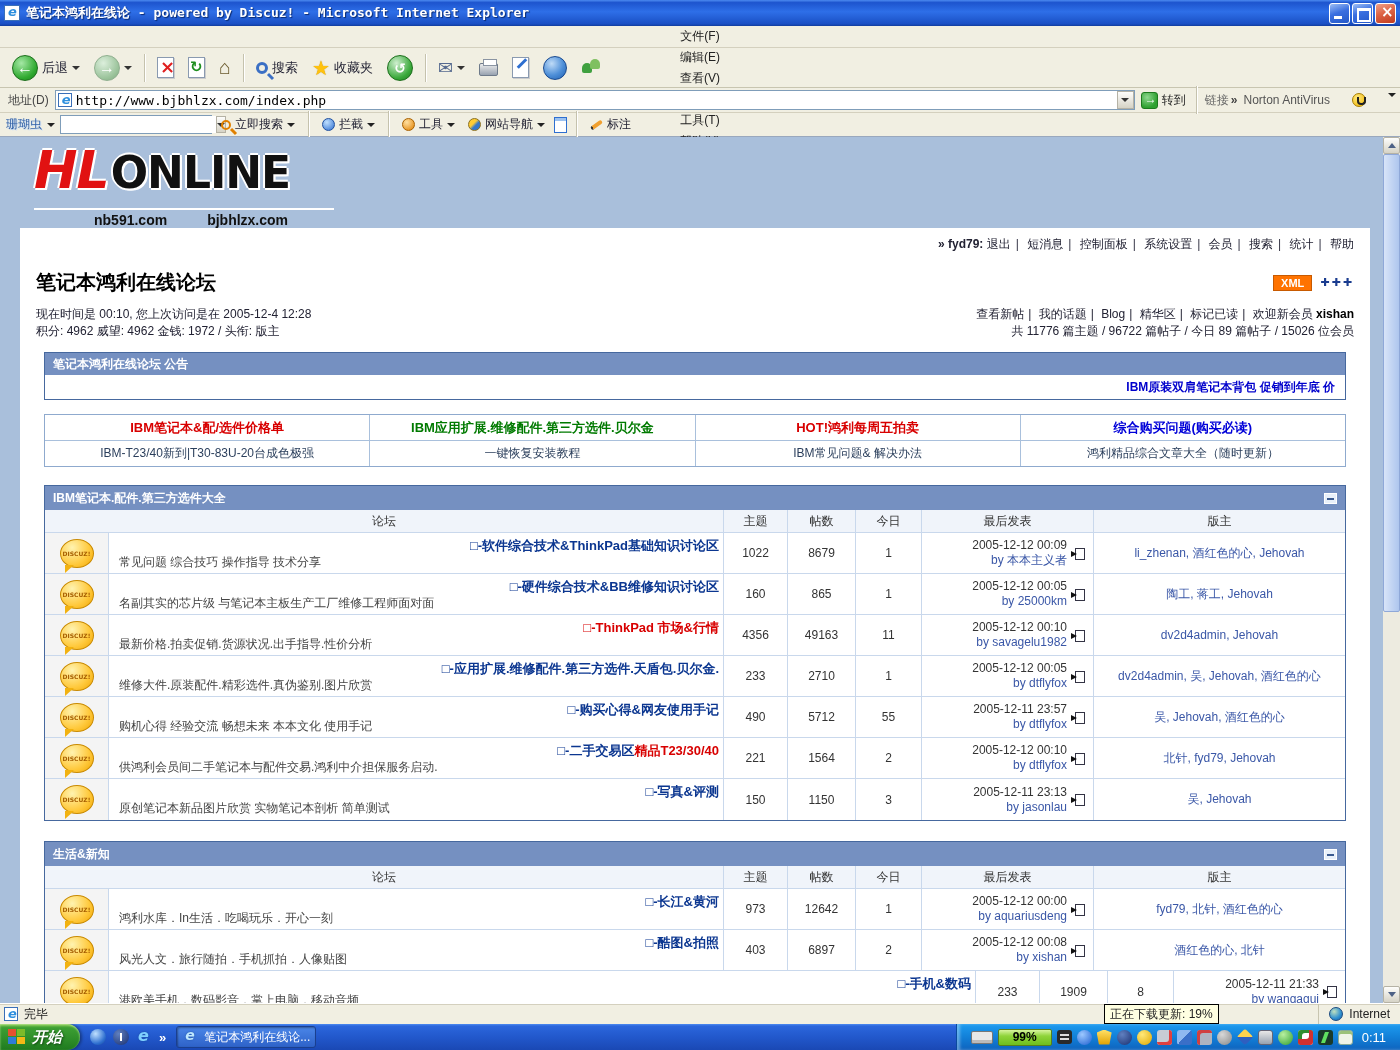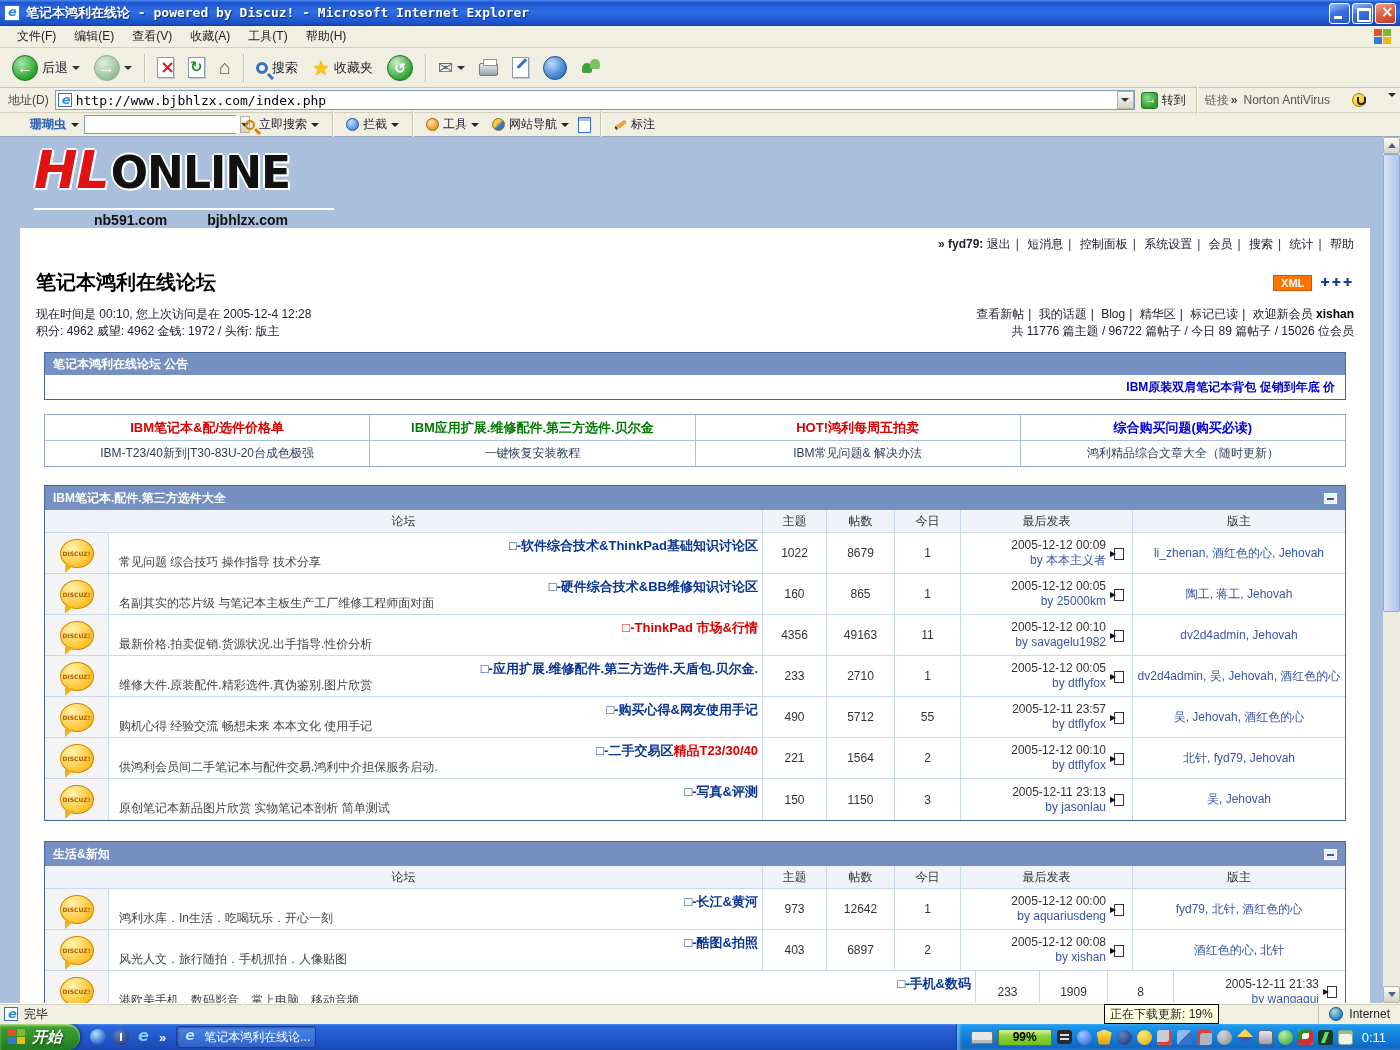--- a/index.html
+++ b/index.html
@@ -12,21 +12,21 @@
   .ie-doc-icon::after { content: "e"; position: absolute; left: 3px; top: -2px; font: italic bold 13px "DejaVu Sans", sans-serif; color: #2E8FDE; }
   .title-text { color: #fff; font: bold 13px "DejaVu Sans Mono", monospace; margin-left: 6px; text-shadow: 1px 1px 1px #0A2A70; flex: 1; white-space: nowrap; overflow: hidden; }
   .winbtns { display: flex; }
   .wbtn { width: 21px; height: 21px; margin-left: 2px; border: 1px solid #fff; border-radius: 3px; background: linear-gradient(160deg,#9DBEF5,#3A6FE0 45%,#2458C8); position: relative; }
   .wbtn.close { background: linear-gradient(160deg,#F0A088,#DD6547 45%,#C03A1D); }
   .wbtn.min::after { content: ""; position: absolute; left: 4px; bottom: 4px; width: 8px; height: 3px; background: #fff; }
   .wbtn.max::after { content: ""; position: absolute; left: 4px; top: 4px; width: 10px; height: 9px; border: 2px solid #fff; border-top-width: 3px; }
   .wbtn.close::after { content: "×"; position: absolute; left: 5px; top: -1px; color: #fff; font: bold 15px "DejaVu Sans", sans-serif; }
 
   
-  .menubar { height: 22px; background: #F1EFE2; border-bottom: 1px solid #D4D0BE; display: flex; align-items: center; padding: 0 8px; font-size: 12px; color: #222; }
+  .menubar { height: 22px; background: #F1EFE2; border-bottom: 1px solid #D4D0BE; display: flex; align-items: center; padding: 0 8px; font-size: 12px; color: #222; flex-direction: column; }
   .menu-item { padding: 2px 9px; }
   .winflag { margin-left: auto; width: 18px; height: 16px; display: grid; grid-template-columns: 8px 8px; grid-template-rows: 7px 7px; gap: 1px; }
   .winflag i { display: block; }
   .winflag i:nth-child(1){background:#E4512E;} .winflag i:nth-child(2){background:#7CBB2A;}
   .winflag i:nth-child(3){background:#2E7CD6;} .winflag i:nth-child(4){background:#F2B816;}
 
   
   .toolbar { height: 40px; background: #F1EFE2; border-bottom: 1px solid #C8C5B0; display: flex; align-items: center; padding: 0 6px; gap: 2px; }
   .tb-btn { display: flex; align-items: center; gap: 4px; padding: 2px 6px; font-size: 13px; color: #223; border-radius: 3px; }
   .circle { width: 26px; height: 26px; border-radius: 50%; display: flex; align-items: center; justify-content: center; color: #fff; font-weight: bold; font-size: 16px; }
@@ -69,21 +69,21 @@
   .go-icon { width: 17px; height: 17px; border-radius: 3px; background: radial-gradient(circle at 35% 30%,#8FD88F,#2FA030 70%); border: 1px solid #1E7A1E; position: relative; }
   .go-icon::after { content: "→"; position: absolute; left: 3px; top: -1px; color: #fff; font-weight: bold; font-size: 12px; }
   .links-label { color: #666; margin-left: 4px; }
   .chev { color: #444; font-weight: bold; margin: 0 6px 0 2px; }
   .norton { display: flex; align-items: flex-start; gap: 22px; color: #555; }
   .norton-icon { width: 14px; height: 14px; border-radius: 50%; background: radial-gradient(circle at 35% 30%,#FFE87A,#F0B400); border: 1px solid #A87E00; position: relative; }
   .norton-icon::after { content: ""; position: absolute; left: 4px; top: 3px; width: 5px; height: 6px; border: 2px solid #222; border-top: none; border-radius: 0 0 4px 4px; }
 
   
   .coralbar { height: 24px; background: #F1EFE2; border-bottom: 1px solid #9AA8BD; display: flex; align-items: center; padding: 0 6px; font-size: 12px; color: #223; gap: 5px; }
-  .coral-brand { font-weight: bold; color: #2E5FA8; text-shadow: 1px 1px 0 #CFE0F5; margin-left: 24px; }
+  .coral-brand { font-weight: normal; color: #2E5FA8; text-shadow: 1px 1px 0 #CFE0F5; }
   .coral-combo { width: 152px; height: 19px; background: #fff; border: 1px solid #7F9DB9; display: flex; }
   .coral-combo input { flex: 1; border: none; outline: none; font-size: 12px; }
   .coral-combo .combo-btn { height: 17px; }
   .cbtn { display: flex; align-items: center; gap: 4px; padding: 1px 4px; }
   .dot { width: 13px; height: 13px; border-radius: 50%; display: inline-block; }
   .dot.blue { background: radial-gradient(circle at 35% 30%,#BFE0FF,#2E6FD0); border: 1px solid #1E4FA0; }
   .dot.orange { background: radial-gradient(circle at 35% 30%,#FFE0A0,#E08000); border: 1px solid #A86000; }
   .dot.globe2 { background: linear-gradient(135deg,#FFCC33 40%,#3377CC 60%); border: 1px solid #8A7020; }
   .pageicon { width: 13px; height: 16px; background: #fff; border: 1px solid #2E6FD0; box-shadow: inset 0 3px 0 #9CC2F0; }
   .pencil { width: 13px; height: 4px; background: linear-gradient(90deg,#333 15%,#F0A030 15%); transform: rotate(-35deg); border-radius: 2px; display: inline-block; }
@@ -131,21 +131,21 @@
   .collapse::after { content: ""; position: absolute; left: 2px; top: 4px; width: 7px; height: 2px; background: #3A5A90; }
   .trow { display: flex; align-items: stretch; }
   .thead { background: #F0F4FA; border-bottom: 1px solid #C9D8EC; color: #333; height: 23px; }
   .thead > div { display: flex; align-items: center; justify-content: center; }
   .frow { border-bottom: 1px solid #C9D8EC; height: 41px; background: #fff; }
   .frow:last-child { border-bottom: none; }
   .c-fhead { flex: 1; }
   .c-icon { width: 64px; background: #F4F4F4; border-right: 1px solid #C9D8EC; display: flex; align-items: center; justify-content: center; }
   .c-forum { flex: 1; padding: 4px 4px 2px 10px; overflow: hidden; }
   .c-num  { width: 64px; } .c-num2 { width: 68px; } .c-num3 { width: 66px; }
-  .c-last { width: 172px; } .c-mods { width: 213px; }
+  .c-last { width: 172px; } .c-mods { width: 252px; }
   .frow .c-num, .frow .c-num2, .frow .c-num3 { display: flex; align-items: center; justify-content: center; color: #333; border-left: 1px solid #C9D8EC; }
   .frow .c-num { border-left: 1px solid #C9D8EC; }
   .thead .c-num, .thead .c-num2, .thead .c-num3, .thead .c-last, .thead .c-mods { border-left: 1px solid #C9D8EC; }
   .frow .c-last { border-left: 1px solid #C9D8EC; display: flex; align-items: center; justify-content: flex-end; gap: 4px; padding-right: 8px; }
   .frow .c-mods { border-left: 1px solid #C9D8EC; display: flex; align-items: center; justify-content: center; text-align: center; padding: 0 4px; }
   .frow .c-mods a { color: #3A57A7; text-decoration: none; }
   .ftitle { font-weight: bold; font-size: 13px; color: #0B3690; text-decoration: none; display: block; line-height: 17px; white-space: nowrap; overflow: hidden; text-align: right; }
   .fdesc { color: #444; line-height: 16px; white-space: nowrap; overflow: hidden; }
   .lastwrap { text-align: right; line-height: 15px; }
   .ldate { color: #333; font-size: 12px; }

